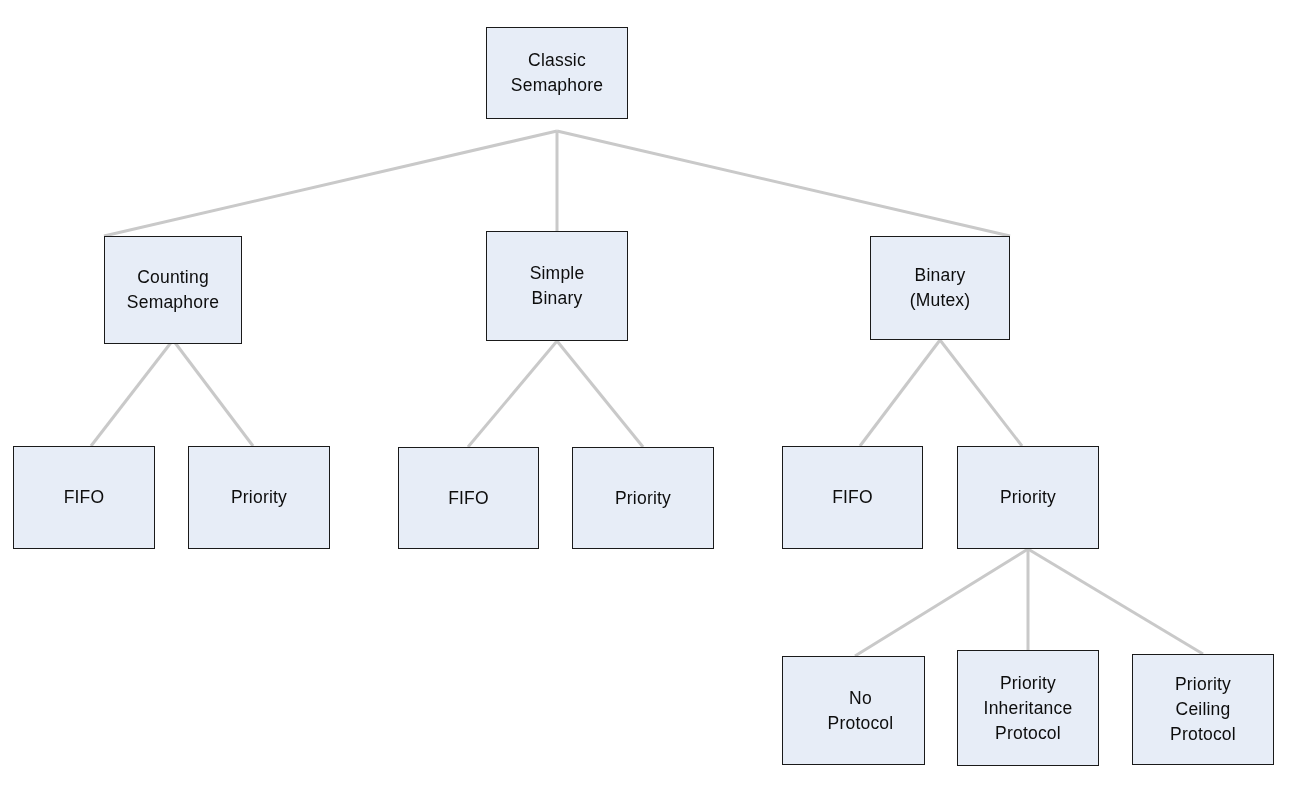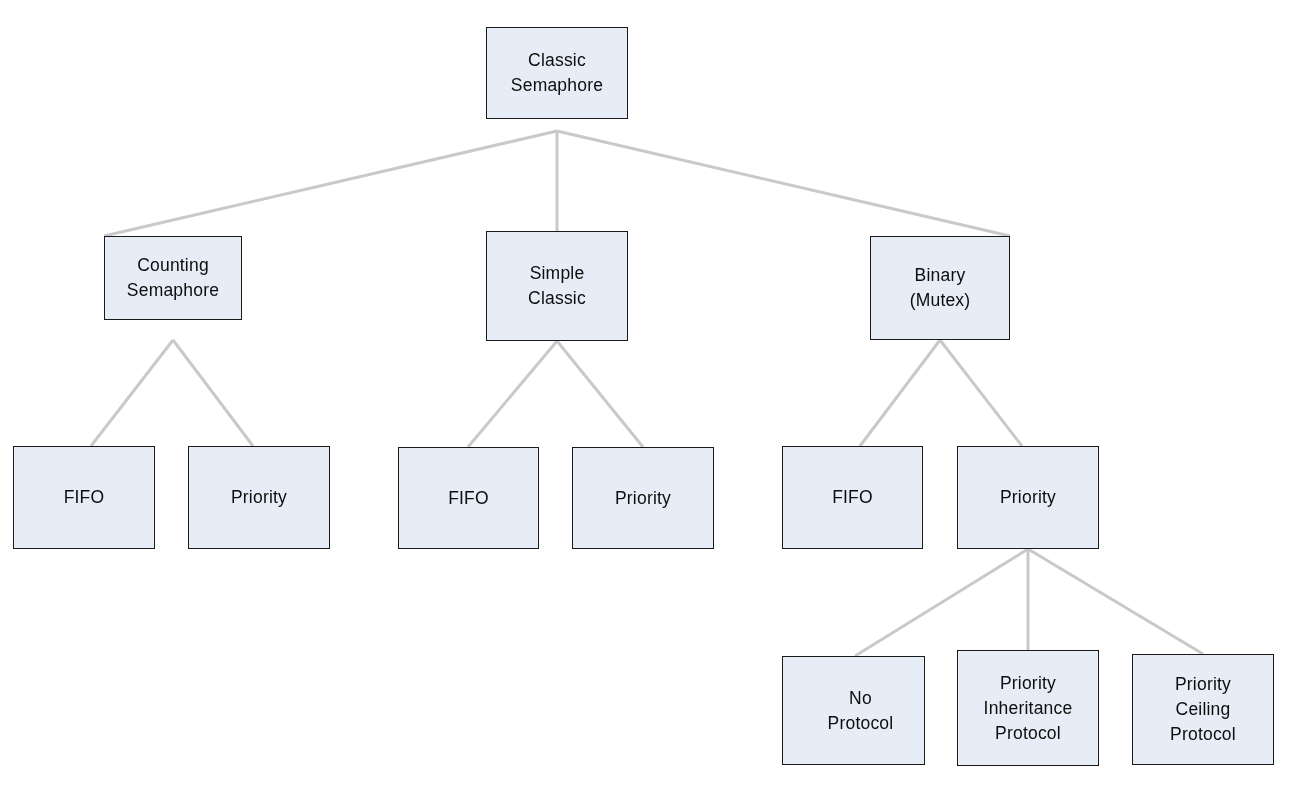--- a/index.html
+++ b/index.html
@@ -62,27 +62,27 @@
       <line x1="940" y1="340" x2="1022" y2="446" stroke="#c9c9c9" stroke-width="3" stroke-linecap="butt"></line>
       <line x1="1028" y1="549" x2="855" y2="656" stroke="#c9c9c9" stroke-width="3" stroke-linecap="butt"></line>
       <line x1="1028" y1="549" x2="1028" y2="650" stroke="#c9c9c9" stroke-width="3" stroke-linecap="butt"></line>
       <line x1="1028" y1="549" x2="1203" y2="654" stroke="#c9c9c9" stroke-width="3" stroke-linecap="butt"></line>
     </svg>
   <div id="node-layer">
       <div class="node-box" style="left: 486px; top: 27px; width: 142px; height: 92px; background: rgb(231, 237, 247); border-color: rgb(26, 26, 26);">
         <span class="node-label" style="color: rgb(13, 13, 13);">Classic
 Semaphore</span>
       </div>
-      <div class="node-box" style="left: 104px; top: 236px; width: 138px; height: 84px; background: rgb(231, 237, 247); border-color: rgb(26, 26, 26);">
+      <div class="node-box" style="left: 104px; top: 236px; width: 138px; height: 108px; background: rgb(231, 237, 247); border-color: rgb(26, 26, 26);">
         <span class="node-label" style="color: rgb(13, 13, 13);">Counting
 Semaphore</span>
       </div>
       <div class="node-box" style="left: 486px; top: 231px; width: 142px; height: 110px; background: rgb(231, 237, 247); border-color: rgb(26, 26, 26);">
         <span class="node-label" style="color: rgb(13, 13, 13);">Simple
-Classic</span>
+Binary</span>
       </div>
       <div class="node-box" style="left: 870px; top: 236px; width: 140px; height: 104px; background: rgb(231, 237, 247); border-color: rgb(26, 26, 26);">
         <span class="node-label" style="color: rgb(13, 13, 13);">Binary
 (Mutex)</span>
       </div>
       <div class="node-box" style="left: 13px; top: 446px; width: 142px; height: 103px; background: rgb(231, 237, 247); border-color: rgb(26, 26, 26);">
         <span class="node-label" style="color: rgb(13, 13, 13);">FIFO</span>
       </div>
       <div class="node-box" style="left: 188px; top: 446px; width: 142px; height: 103px; background: rgb(231, 237, 247); border-color: rgb(26, 26, 26);">
         <span class="node-label" style="color: rgb(13, 13, 13);">Priority</span>

